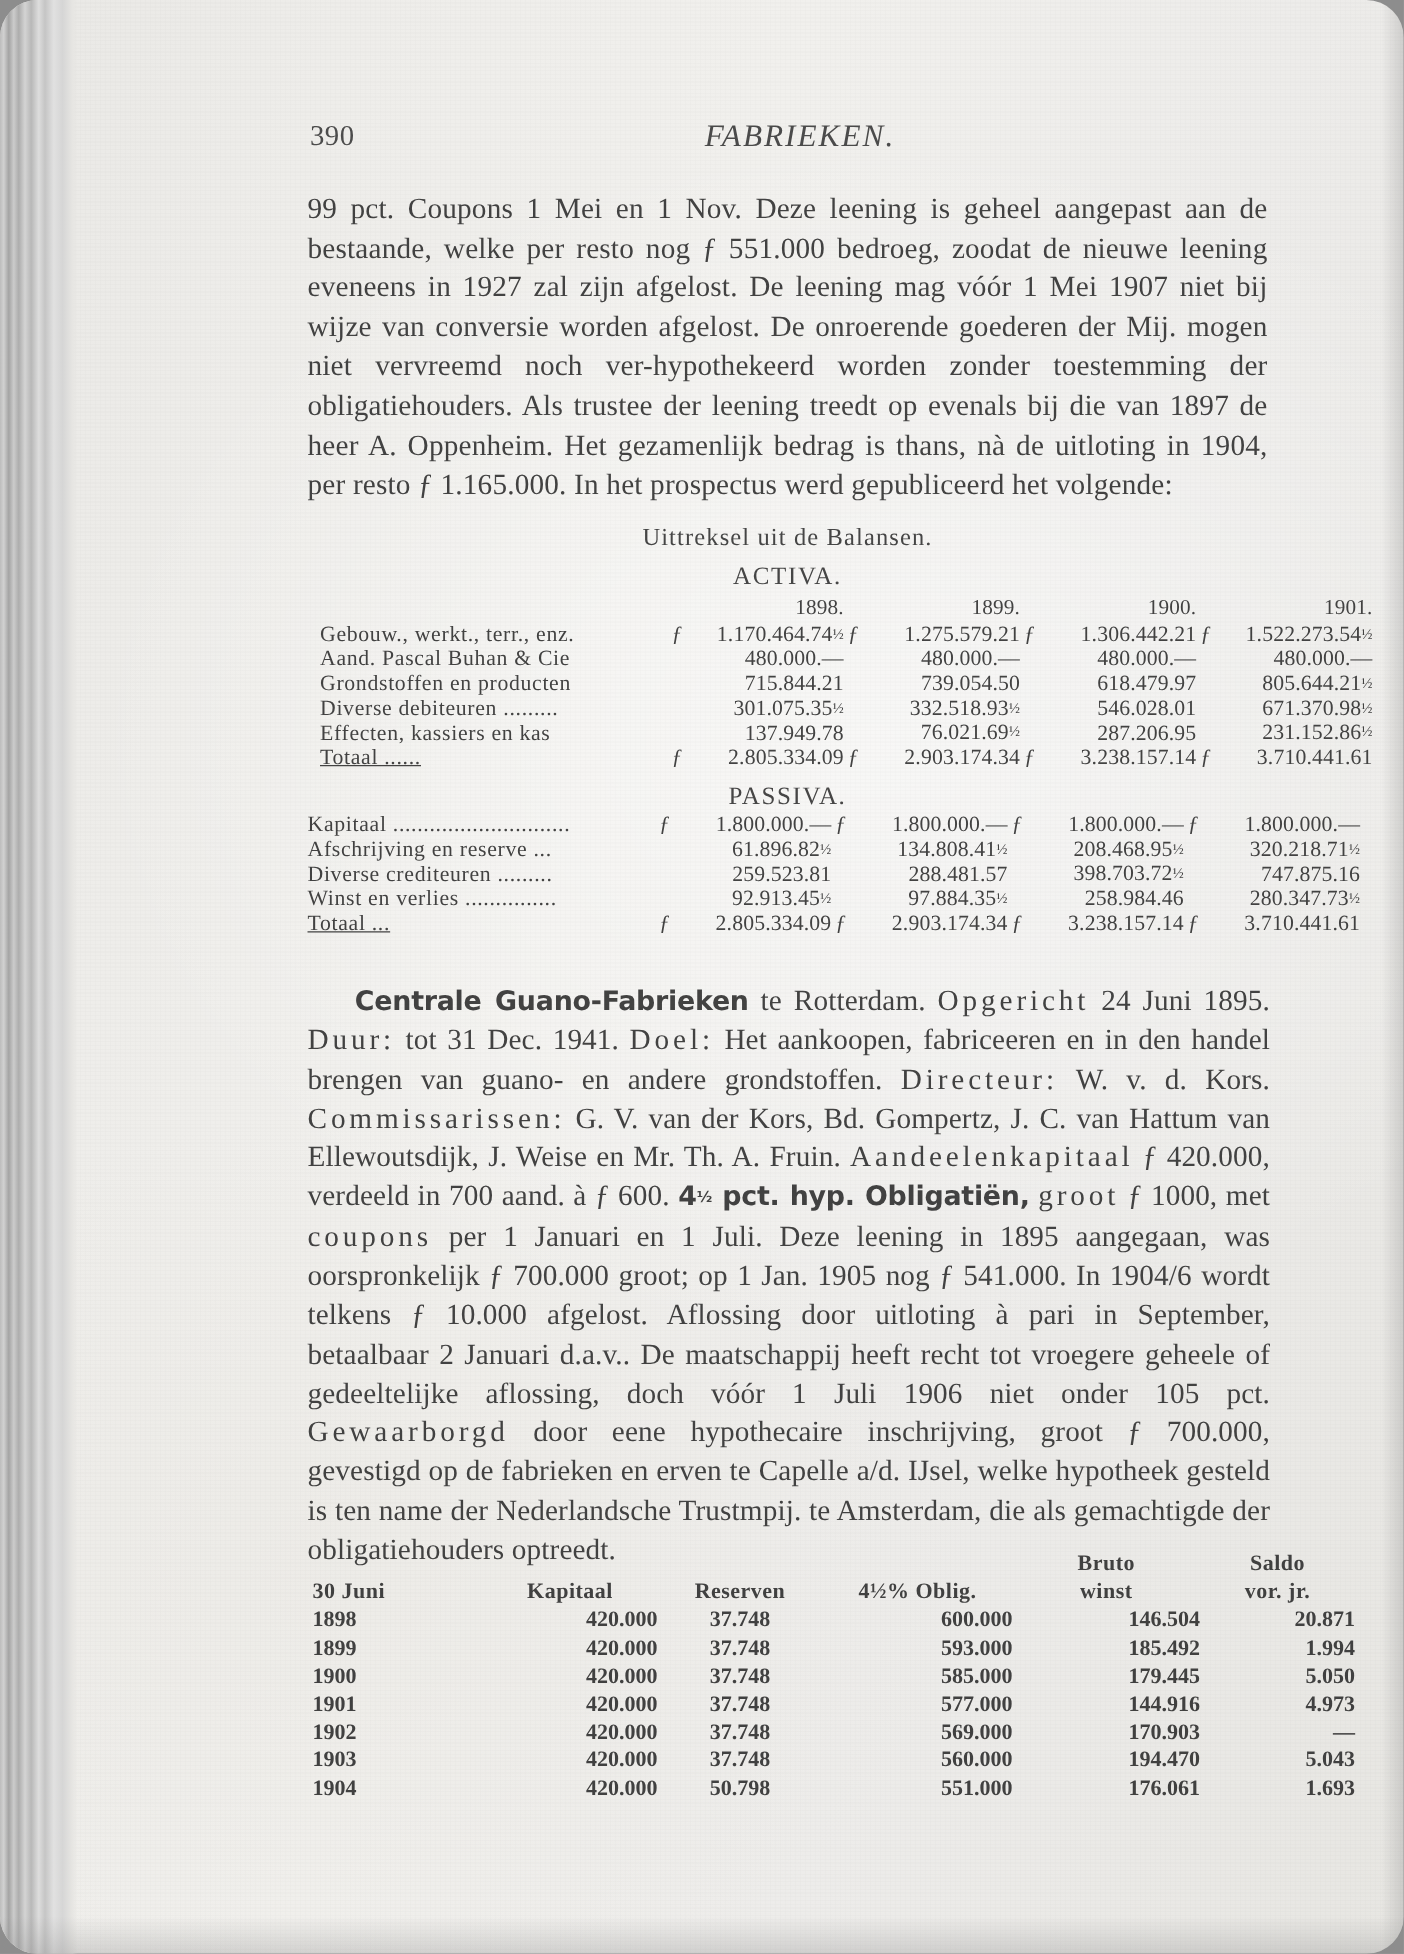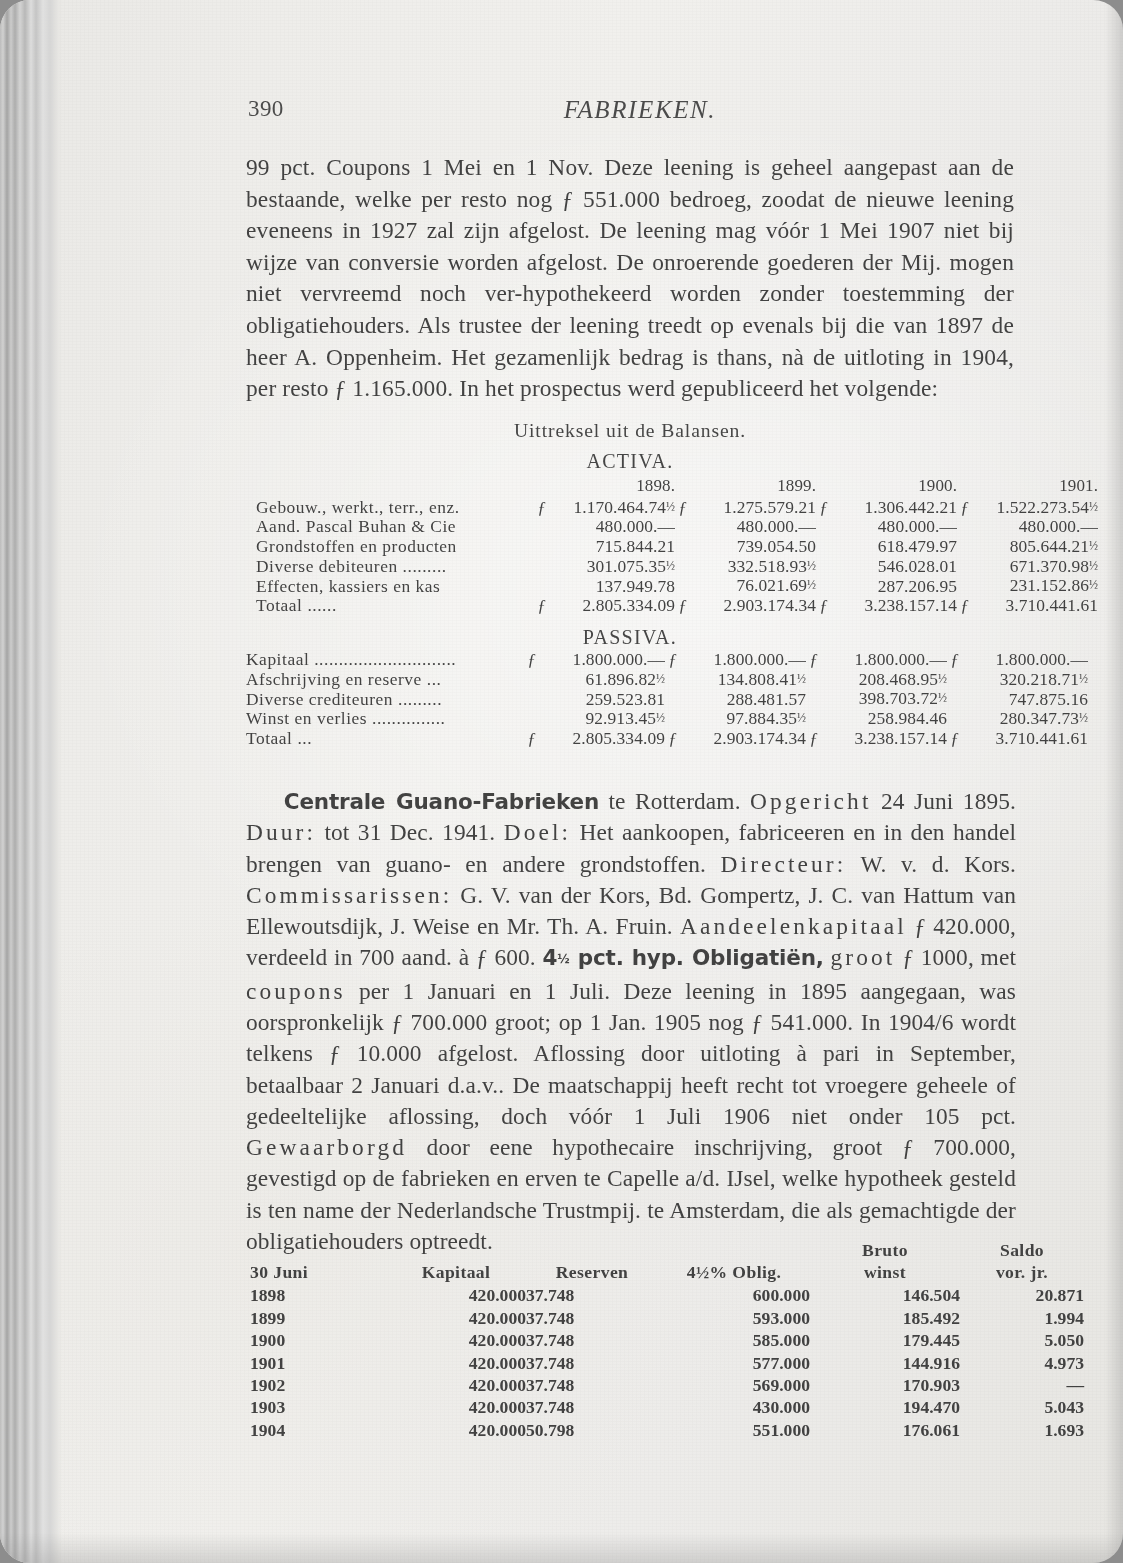--- a/index.html
+++ b/index.html
@@ -144,21 +144,21 @@
     width: 12px;
     text-align: right;
     font-style: italic;
     padding-right: 3px;
   }
   table.bal thead td {
     text-align: center;
     font-size: 17px;
     padding-bottom: 2px;
   }
-  .tot-lbl { text-align: center; letter-spacing: 0.8px; }
+  .tot-lbl { text-align: center; letter-spacing: 0.8px; text-decoration: underline; }
   .frac { font-size: 12px; vertical-align: 0.18em; letter-spacing: 0; }
 
   #activa-table { left: 256px; top: 476px; }
   #passiva-table { left: 246px; top: 650px; }
 
   
   .company-para {
     position: absolute;
     left: 246px;
     top: 786px;
@@ -184,21 +184,21 @@
   #years-table td, #years-table th {
     padding: 0 0 1px 0;
     line-height: 21.4px;
     font-weight: bold;
     white-space: nowrap;
     vertical-align: baseline;
   }
   #years-table thead td, #years-table thead th { padding-bottom: 2px; letter-spacing: 0.4px; }
   #years-table .c-year { width: 136px; text-align: left; padding-left: 2px; }
   #years-table .c-kap  { width: 140px; text-align: right; margin-top: 12px; }
-  #years-table .c-res  { width: 132px; text-align: left; }
+  #years-table .c-res  { width: 132px; text-align: center; }
   #years-table .c-obl  { width: 152px; text-align: right; }
   #years-table .c-bru  { width: 150px; text-align: right; }
   #years-table .c-sal  { width: 124px; text-align: right; }
   #years-table thead .c-year { text-align: left; }
   #years-table thead .c-kap,
   #years-table thead .c-res,
   #years-table thead .c-obl,
   #years-table thead .c-bru,
   #years-table thead .c-sal { text-align: center; }
   .hdr2 { position: relative; }
@@ -434,21 +434,21 @@
             <td class="c-kap">420.000</td>
             <td class="c-res">37.748</td>
             <td class="c-obl">569.000</td>
             <td class="c-bru">170.903</td>
             <td class="c-sal dash-cell">—</td>
           </tr>
           <tr>
             <td class="c-year">1903</td>
             <td class="c-kap">420.000</td>
             <td class="c-res">37.748</td>
-            <td class="c-obl">430.000</td>
+            <td class="c-obl">560.000</td>
             <td class="c-bru">194.470</td>
             <td class="c-sal">5.043</td>
           </tr>
           <tr>
             <td class="c-year">1904</td>
             <td class="c-kap">420.000</td>
             <td class="c-res">50.798</td>
             <td class="c-obl">551.000</td>
             <td class="c-bru">176.061</td>
             <td class="c-sal">1.693</td>

